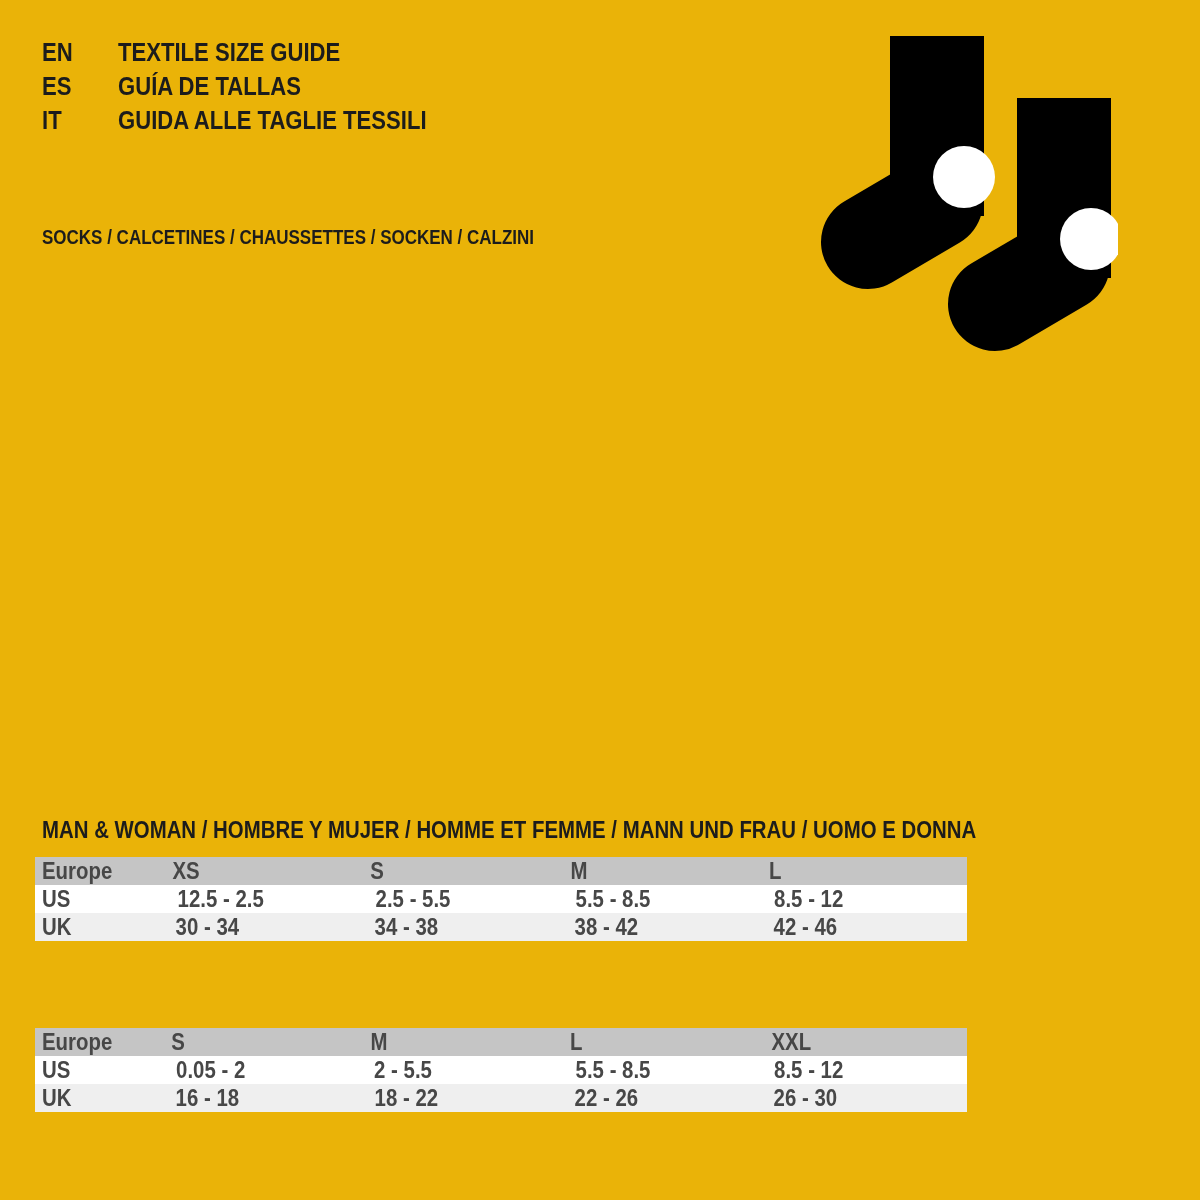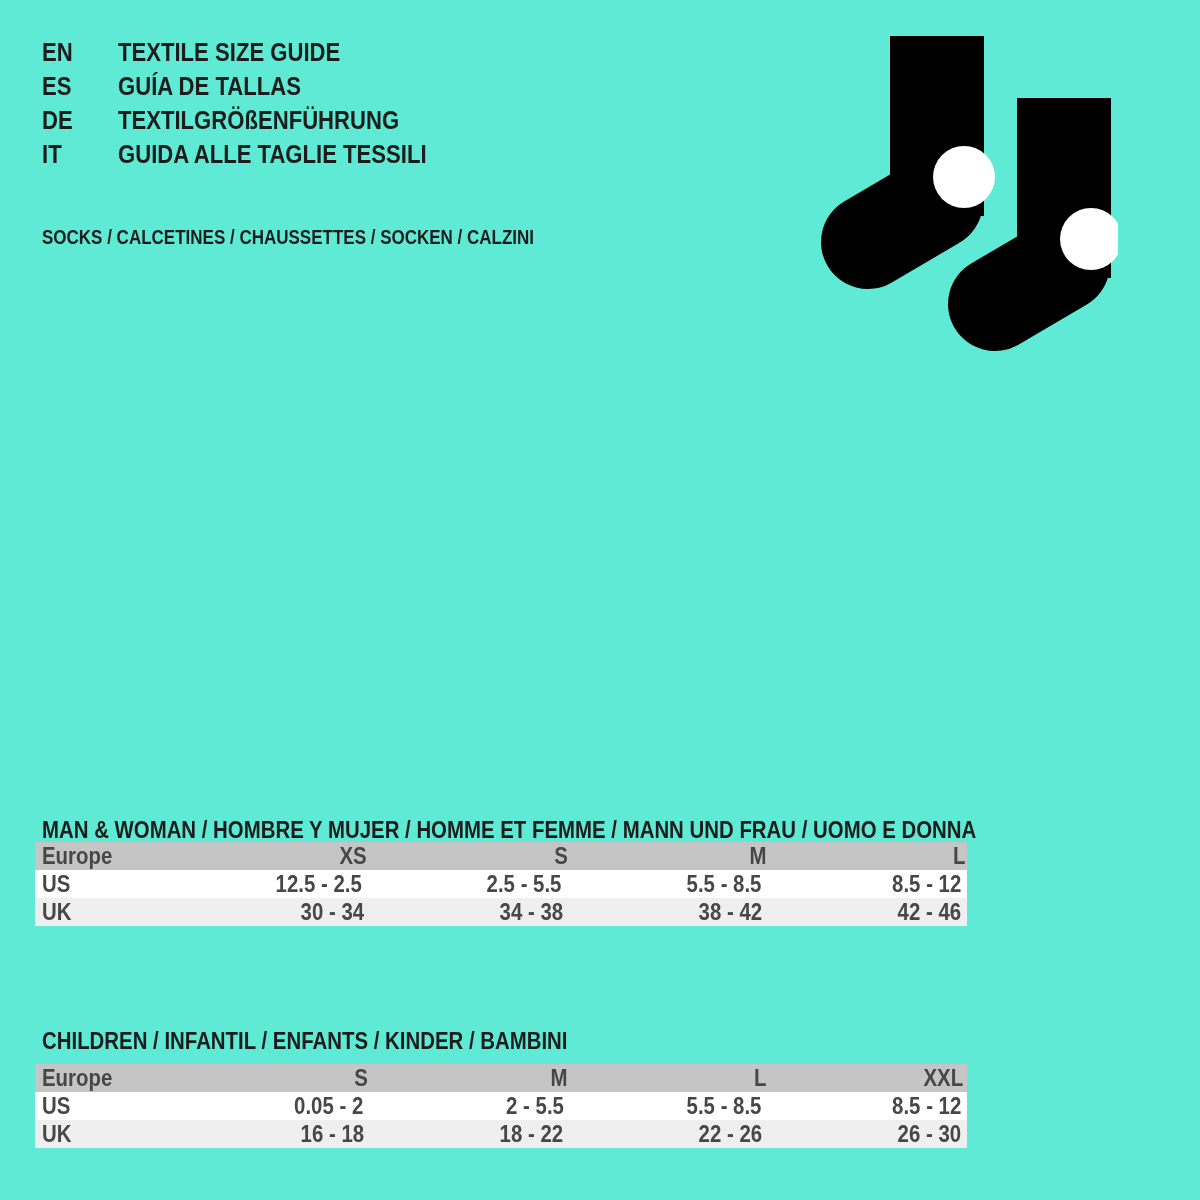--- a/index.html
+++ b/index.html
@@ -4,21 +4,21 @@
 <style>
   * { margin:0; padding:0; box-sizing:border-box; }
   html,body { background:#ffffff; }
   body {
     width:1200px; height:1200px;
     font-family:"Liberation Sans","DejaVu Sans",sans-serif;
     position:relative;
   }
   .page {
     position:relative; width:1200px; height:1200px;
-    background:#5eead4; overflow:hidden;text-decoration:underline;
+    background:#eab308; overflow:hidden;text-decoration:underline;
   }
 
   
   .cond   { display:inline-block; transform:scaleX(0.85); transform-origin:0 50%; white-space:nowrap; }
   .cond-c { display:inline-block; transform:scaleX(0.85); transform-origin:50% 50%; white-space:nowrap; }
 
   
   .lang-block { position:absolute; left:42px; top:35px; }
   .lang-row   { display:flex; height:34px; align-items:center; }
   .lang-code, .lang-label {
@@ -36,53 +36,49 @@
   .socks-icon { position:absolute; left:818px; top:36px; }
 
   
   .guide-table { position:absolute; left:35px; width:932px; }
   .guide-table.man      { top:817px; }
   .guide-table.children { top:1028px; }
   .table-title {
     font-weight:bold; font-size:24px; color:#1c1c1c; line-height:25px;
     margin-left:7px;
   }
-  .guide-table.man      .table-title { }
+  .guide-table.man      .table-title { margin-bottom:15px; }
   .guide-table.children .table-title { margin-bottom:11px; }
 
   table { width:932px; border-collapse:collapse; table-layout:fixed; }
   col.c-label { width:135px; }
   col.c-size  { width:199px; }
   th, td {
     font-weight:bold; font-size:24px; color:#474747;
-    text-align:right; vertical-align:middle; padding:0;
+    text-align:left; vertical-align:middle; padding:0;
   }
   thead tr { background:#c5c5c5; height:18px; }
   tbody tr { height:17px; }
   tbody tr.row-plain { background:#ffffff; }
   tbody tr.row-alt   { background:#efefef;padding-left:16px; }
   .label-cell { text-align:left; padding-left:7px; }
 </style>
 </head>
 <body>
 
 <div class="page">
 
   <section class="lang-block">
     <div class="lang-row">
       <span class="lang-code cond">EN</span>
       <span class="lang-label cond">TEXTILE SIZE GUIDE</span>
     </div>
     <div class="lang-row">
       <span class="lang-code cond">ES</span>
       <span class="lang-label cond">GUÍA DE TALLAS</span>
-    </div>
-    <div class="lang-row">
-      <span class="lang-code cond">DE</span>
-      <span class="lang-label cond">TEXTILGRÖßENFÜHRUNG</span>
     </div>
     <div class="lang-row">
       <span class="lang-code cond">IT</span>
       <span class="lang-label cond">GUIDA ALLE TAGLIE TESSILI</span>
     </div>
   </section>
 
   <h1 class="category-line">
     <span class="cond">SOCKS / CALCETINES / CHAUSSETTES / SOCKEN / CALZINI</span>
   </h1>
@@ -134,23 +130,20 @@
           <td><span class="cond-c">30 - 34</span></td>
           <td><span class="cond-c">34 - 38</span></td>
           <td><span class="cond-c">38 - 42</span></td>
           <td><span class="cond-c">42 - 46</span></td>
         </tr>
       </tbody>
     </table>
   </section>
 
   <section class="guide-table children">
-    <h2 class="table-title">
-      <span class="cond">CHILDREN / INFANTIL / ENFANTS / KINDER / BAMBINI</span>
-    </h2>
     <table>
       <colgroup>
           <col class="c-label">
           <col class="c-size">
           <col class="c-size">
           <col class="c-size">
           <col class="c-size">
         </colgroup>
       <thead>
         <tr>

